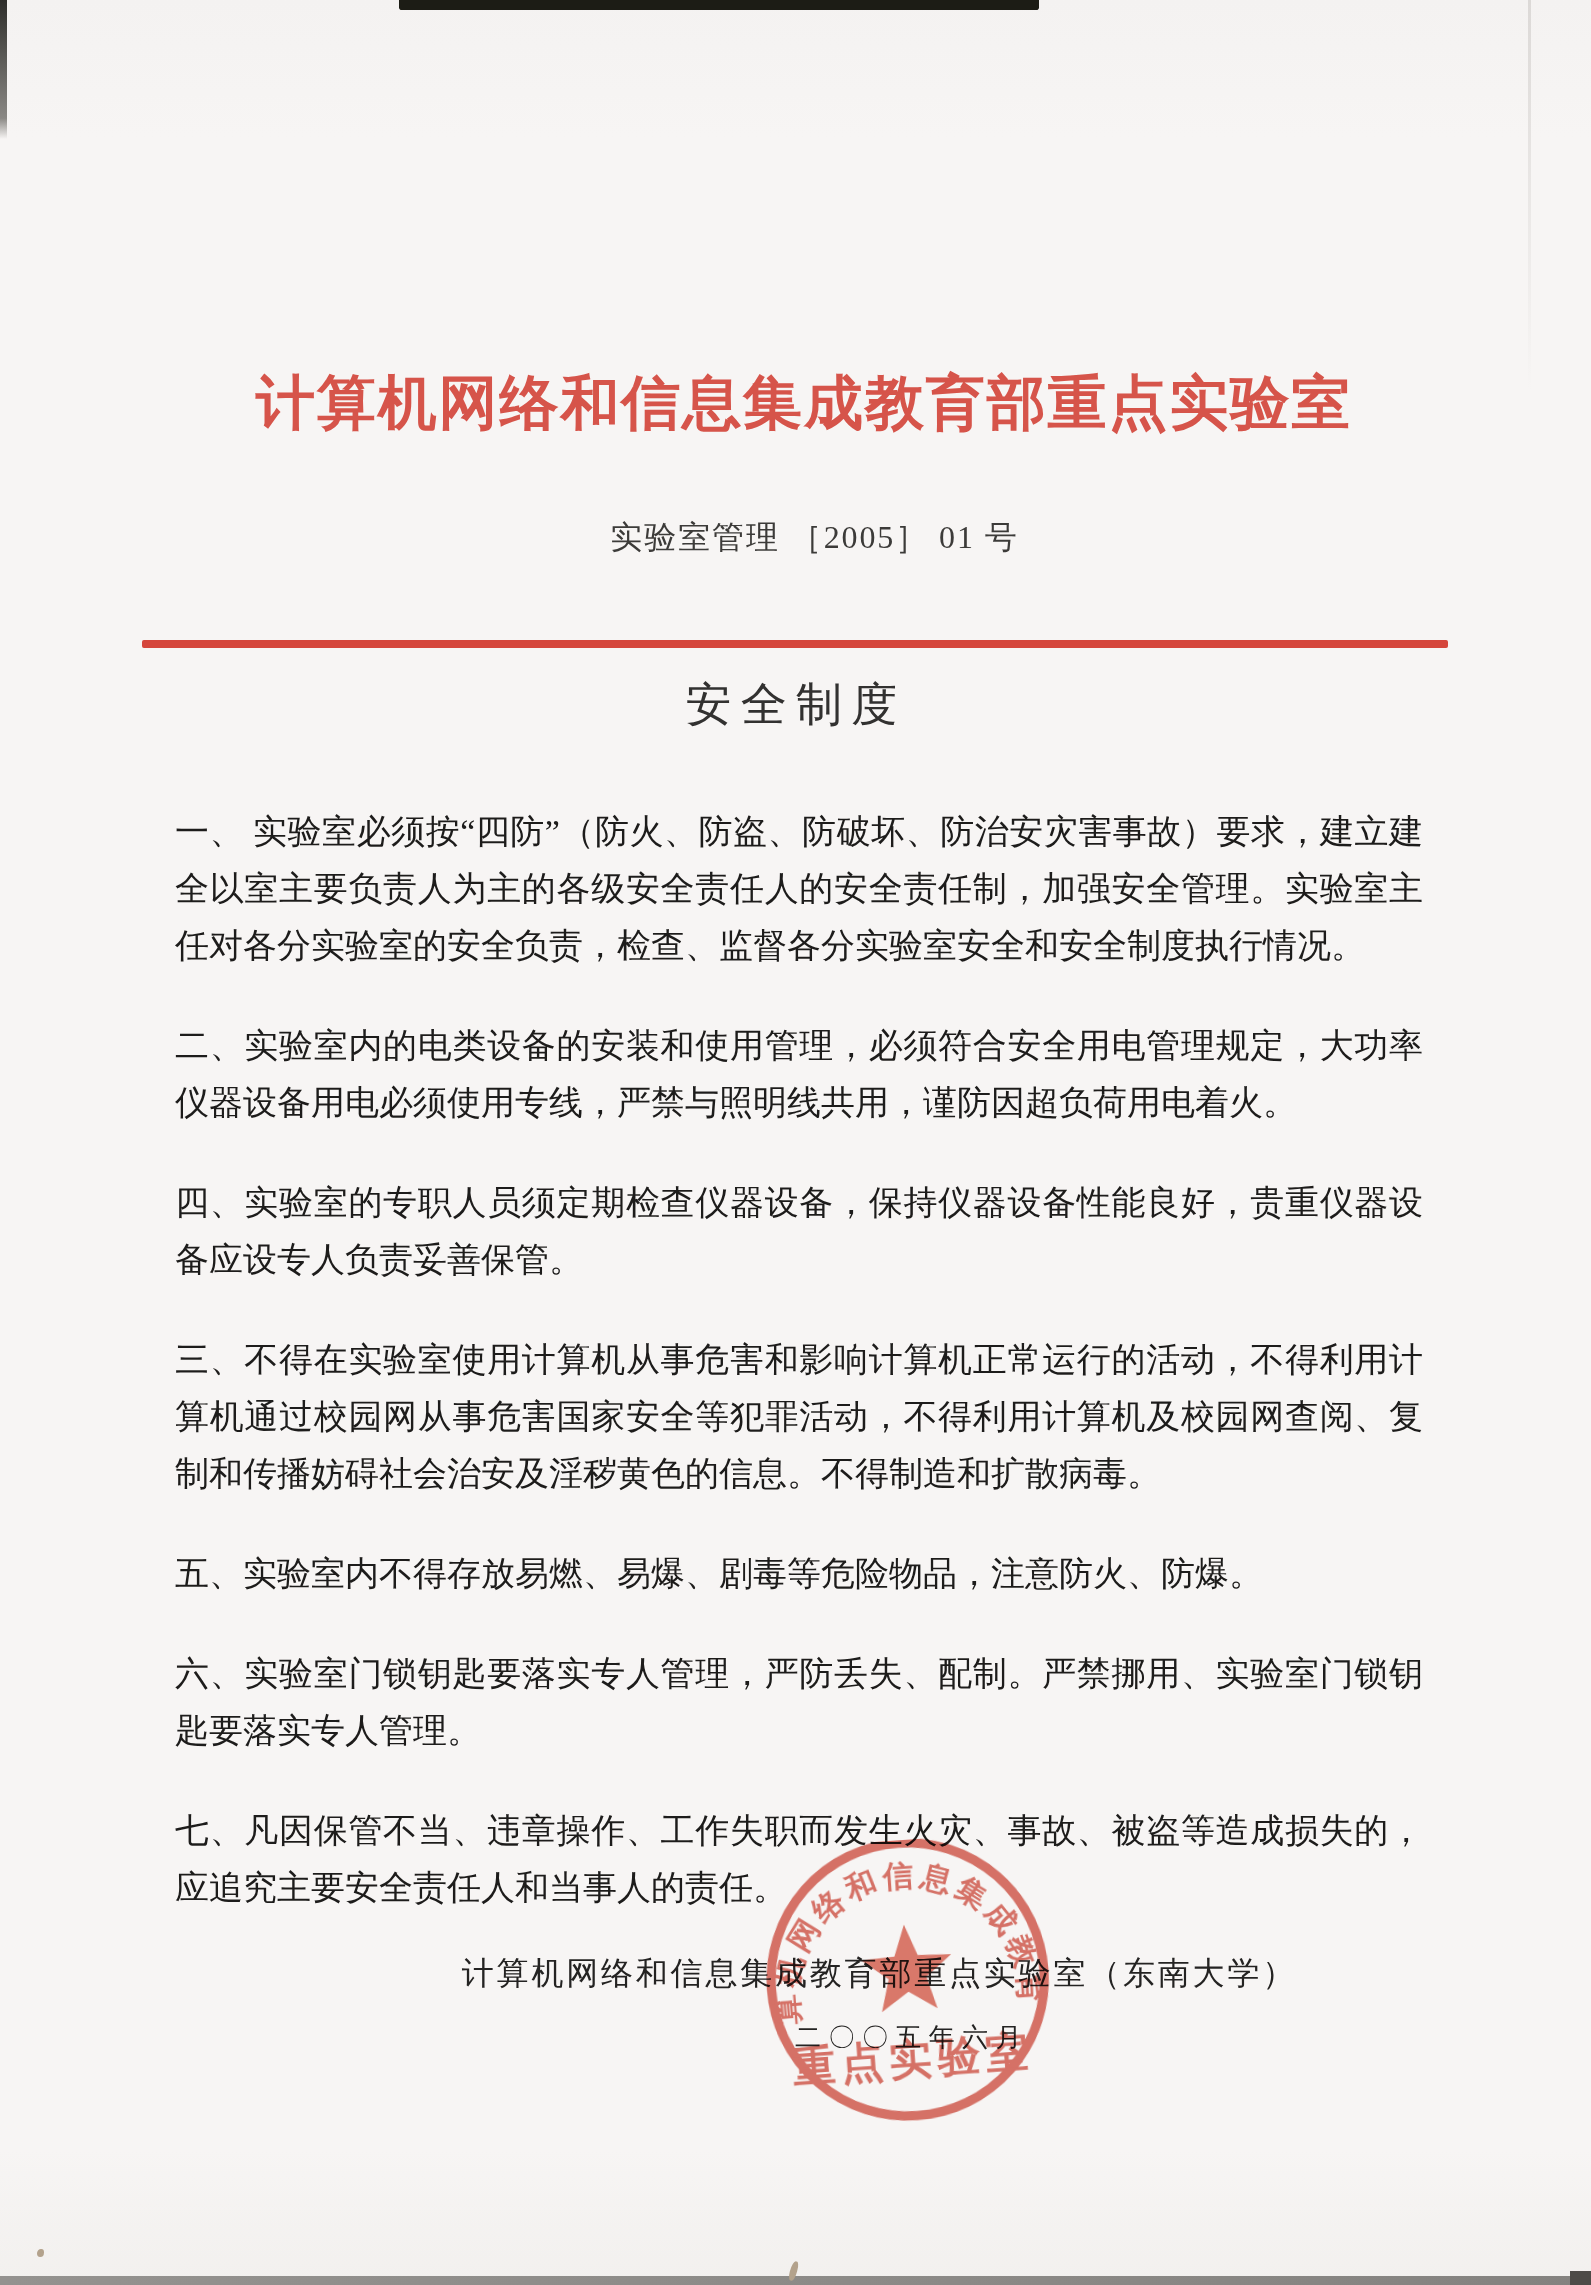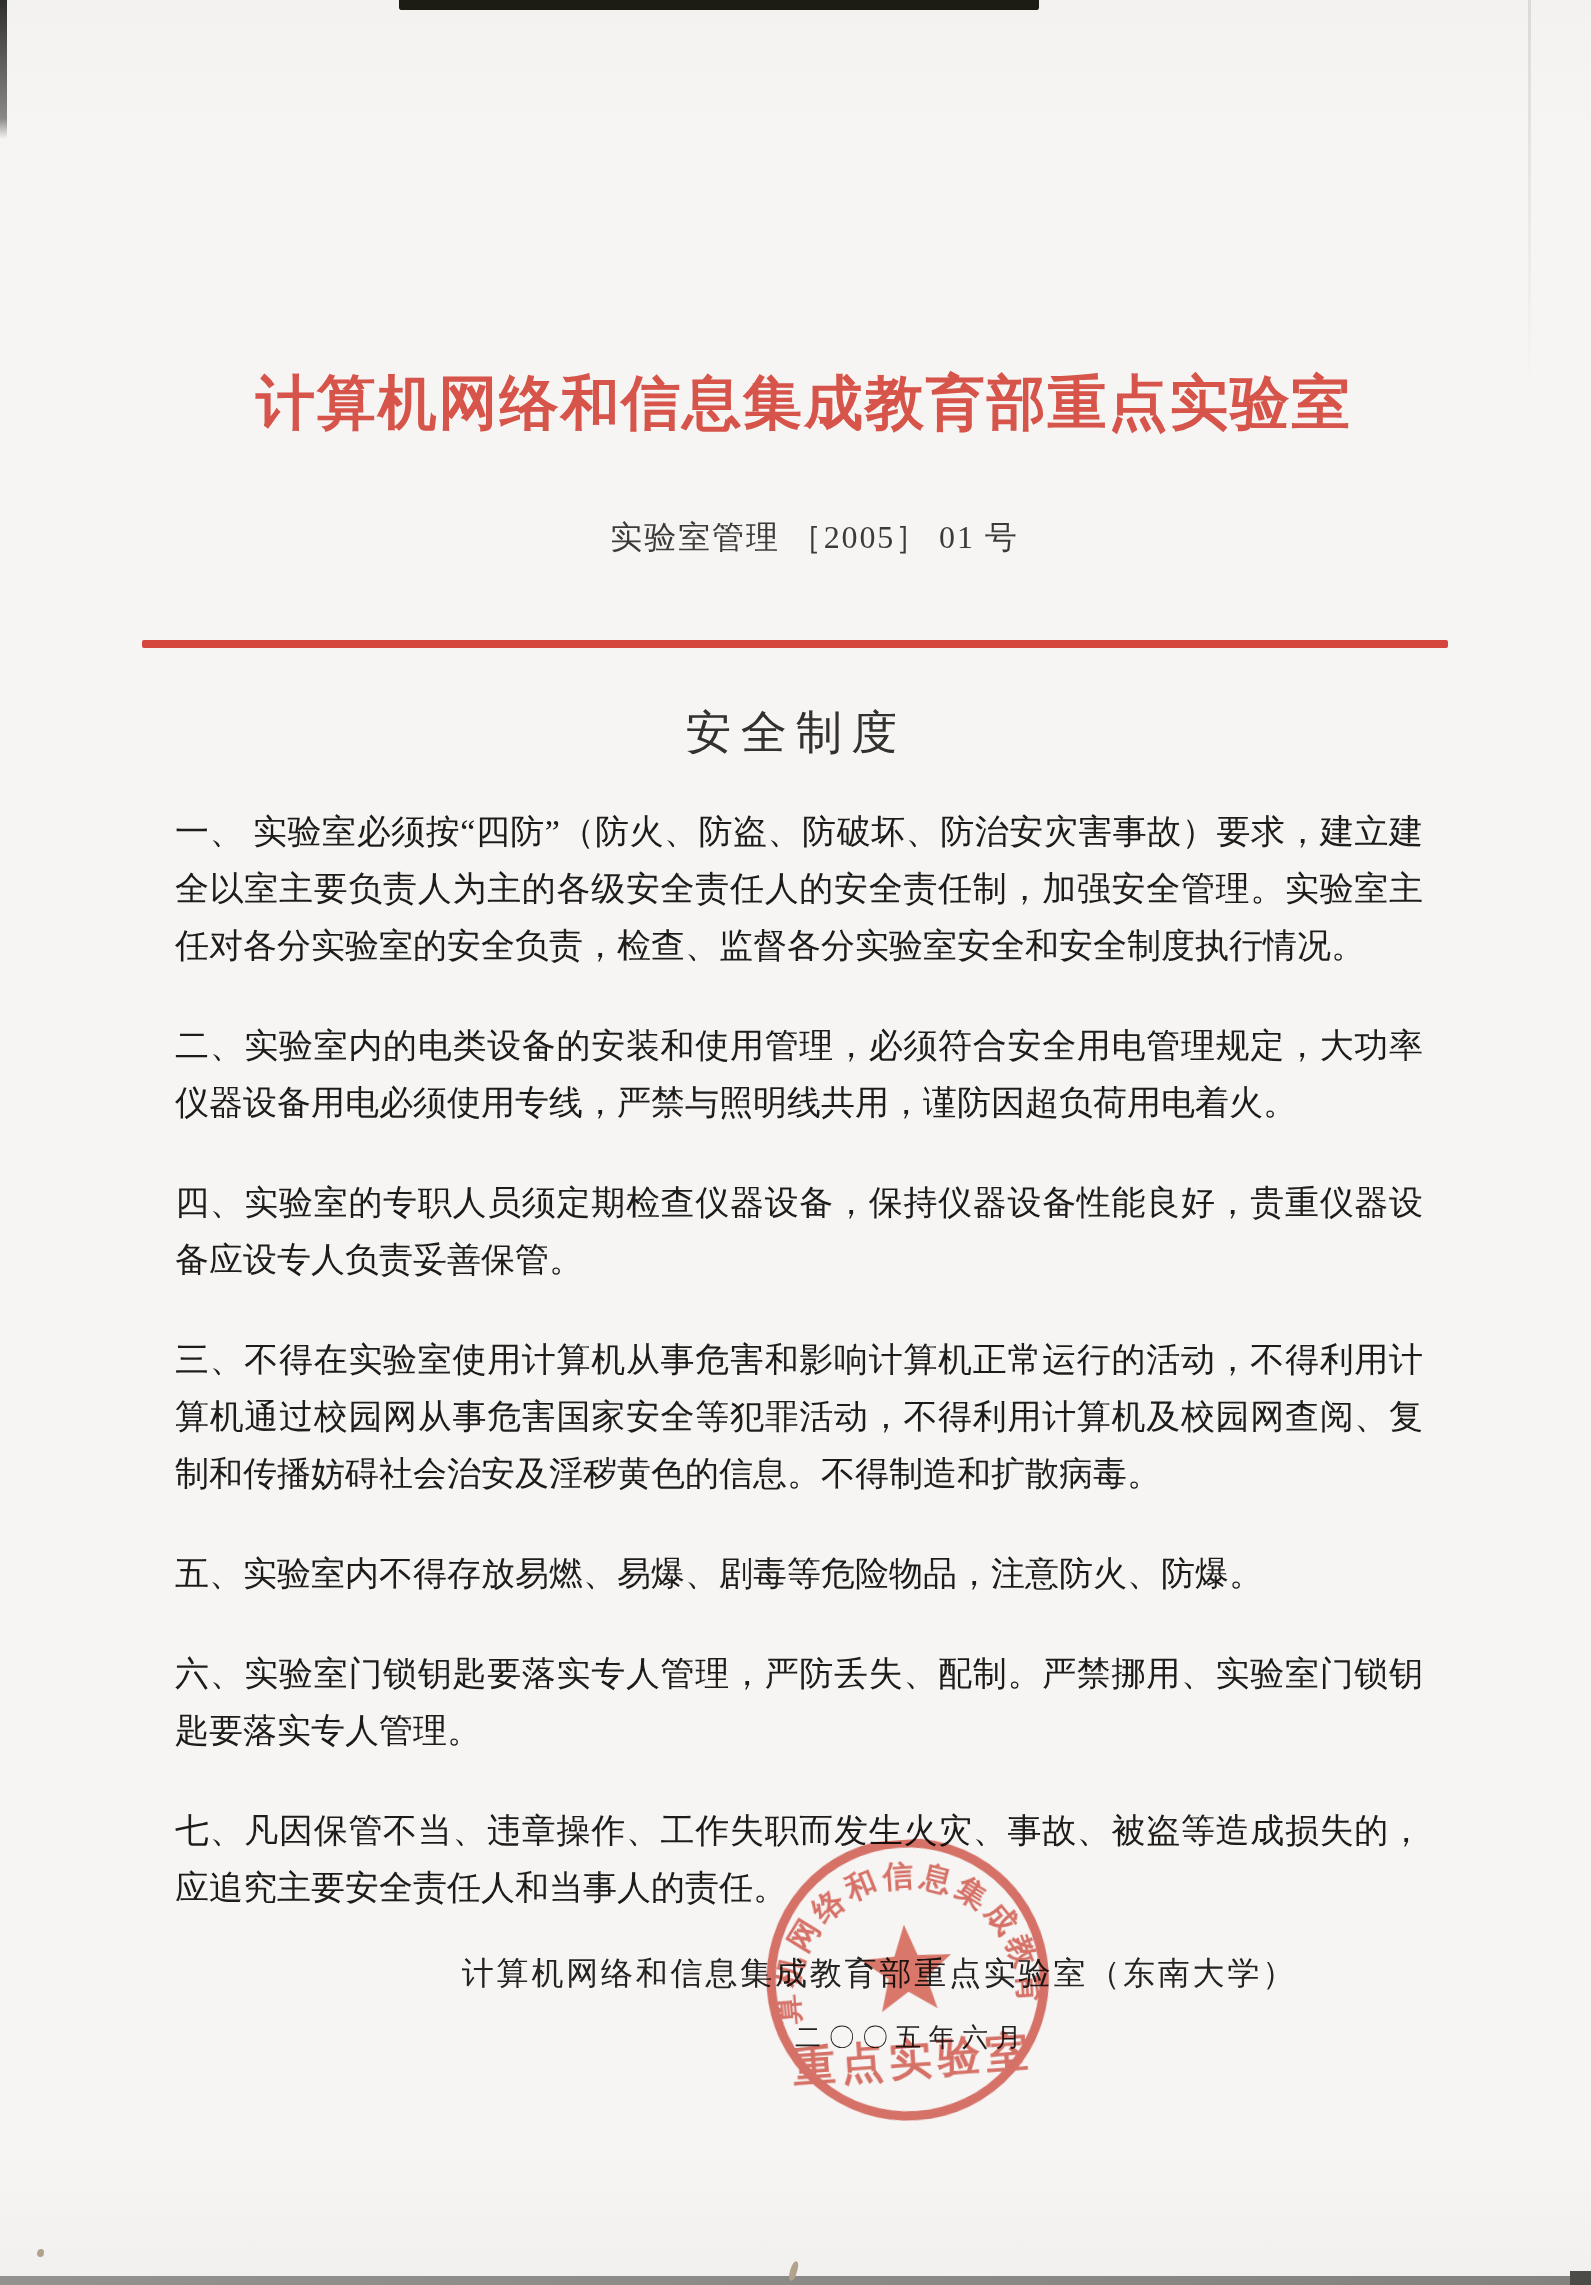--- a/index.html
+++ b/index.html
@@ -52,21 +52,21 @@
     font-size:32px;color:#3c3b39;
     letter-spacing:1.9px;
     margin-left:37px;
   }
   .red-rule{
     position:absolute;left:142px;top:640px;width:1306px;height:8.3px;
     background:#d5463c;
     border-radius:1.9px;
   }
   .section-title{
-    position:absolute;left:0;right:0;top:702px;
+    position:absolute;left:0;right:0;top:674px;
     text-align:center;
     font-size:46px;color:#323130;
     letter-spacing:9.3px;
   }
   .body-text{
     position:absolute;left:175px;top:803px;width:1248px;
     font-size:34px;line-height:57px;color:#1d1c1b;
     text-align:justify;
   }
   .body-text p{margin:0 0 43px 0;}

